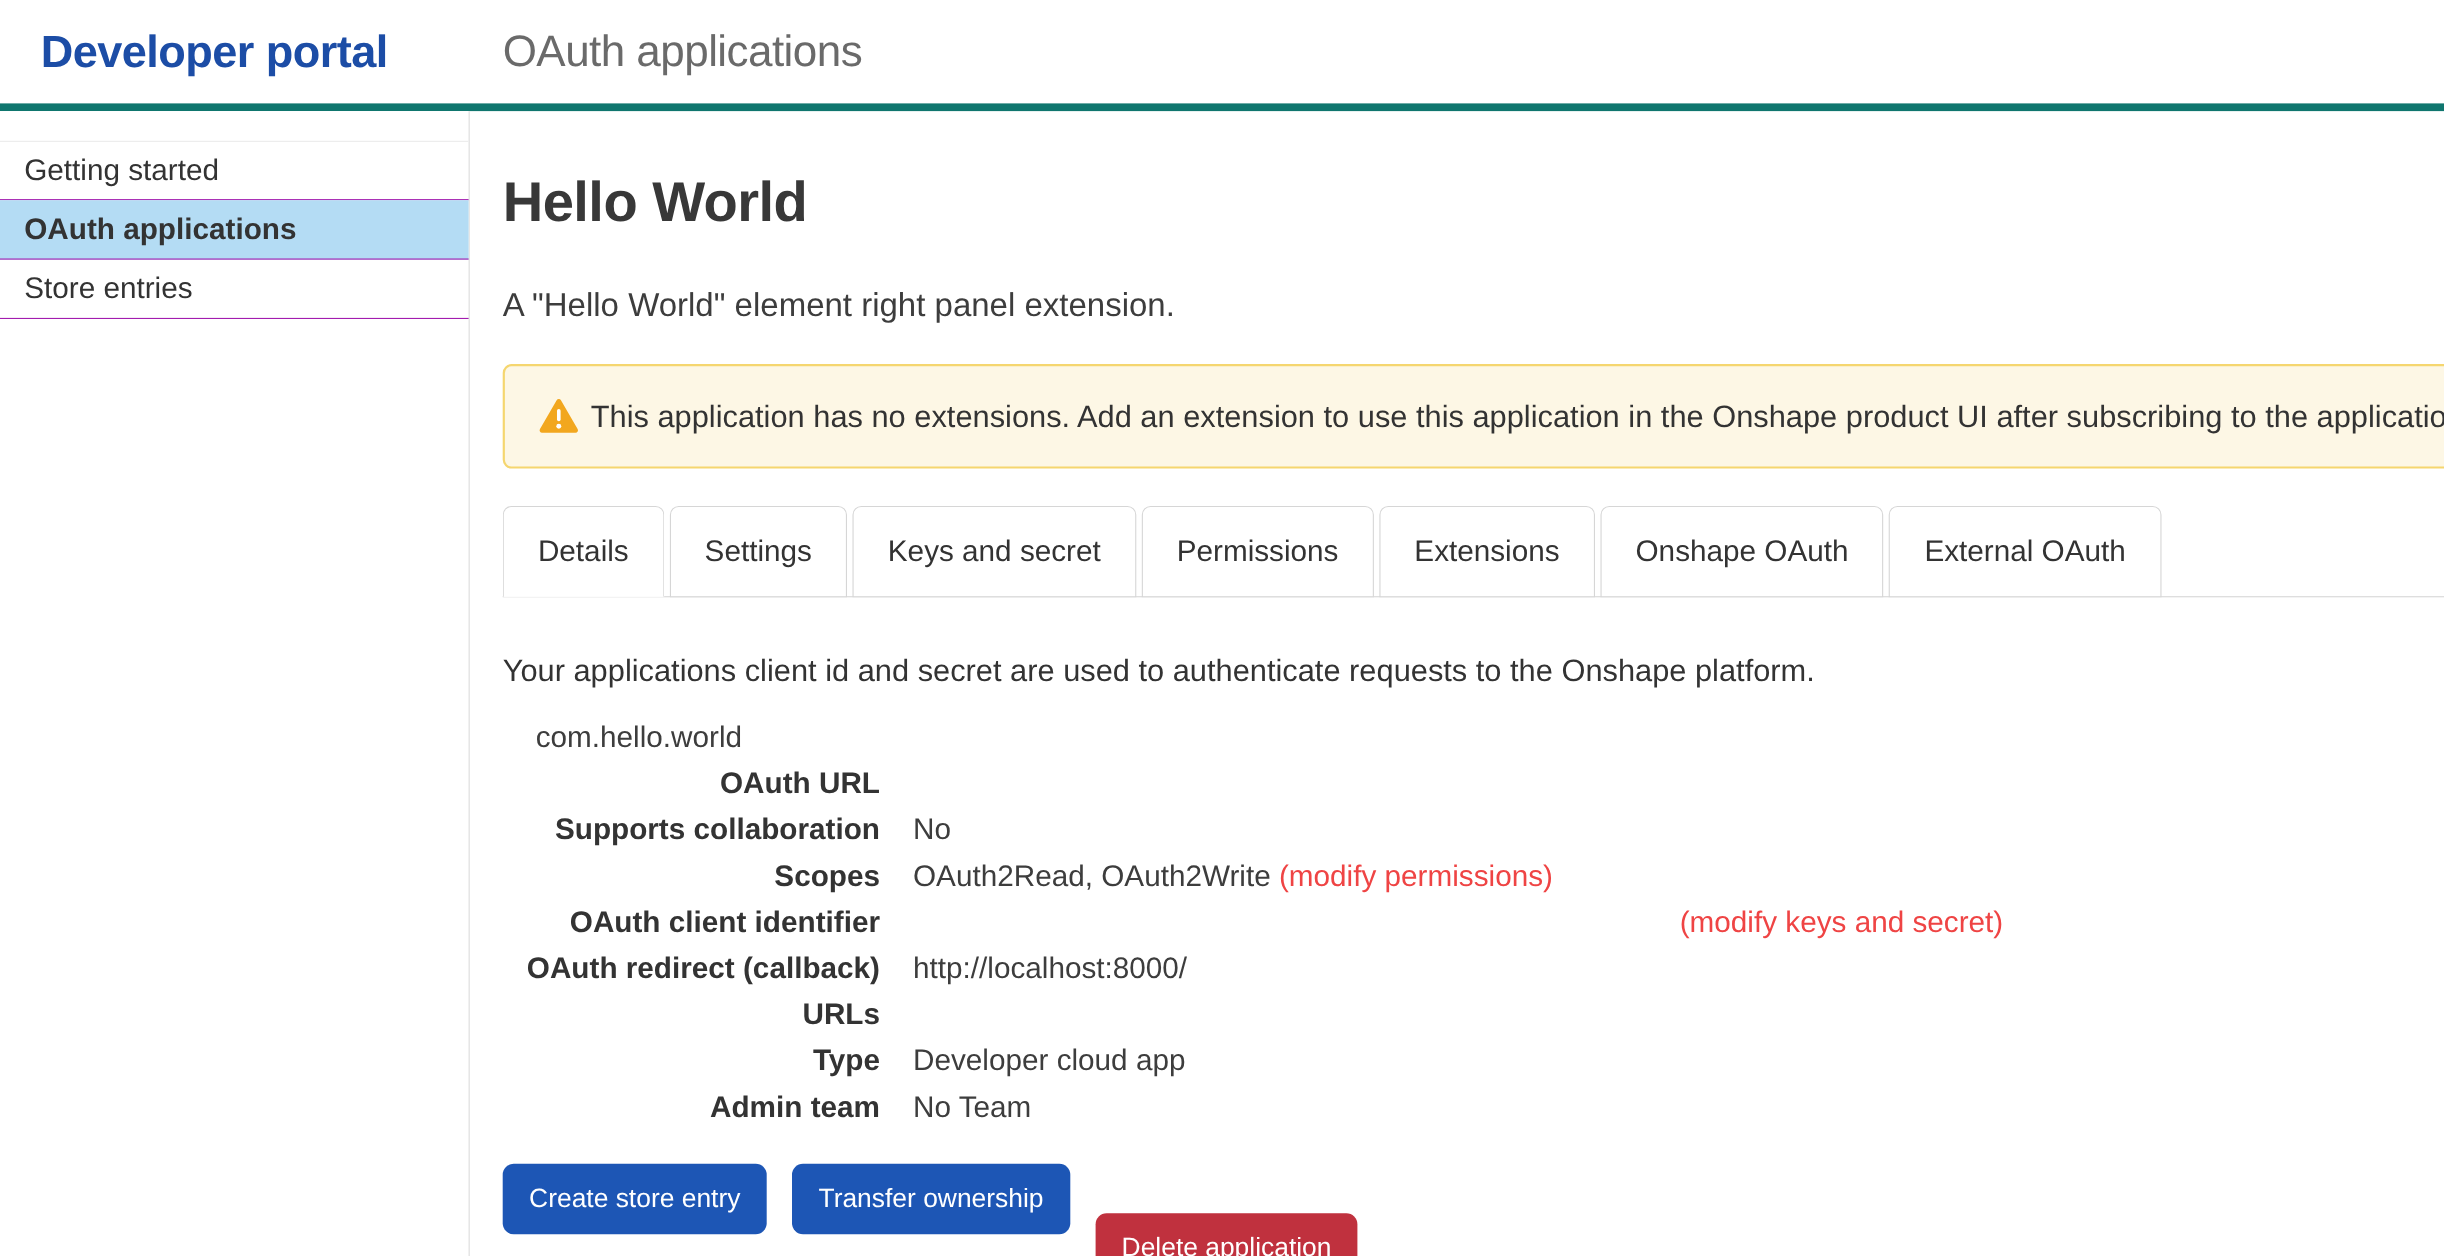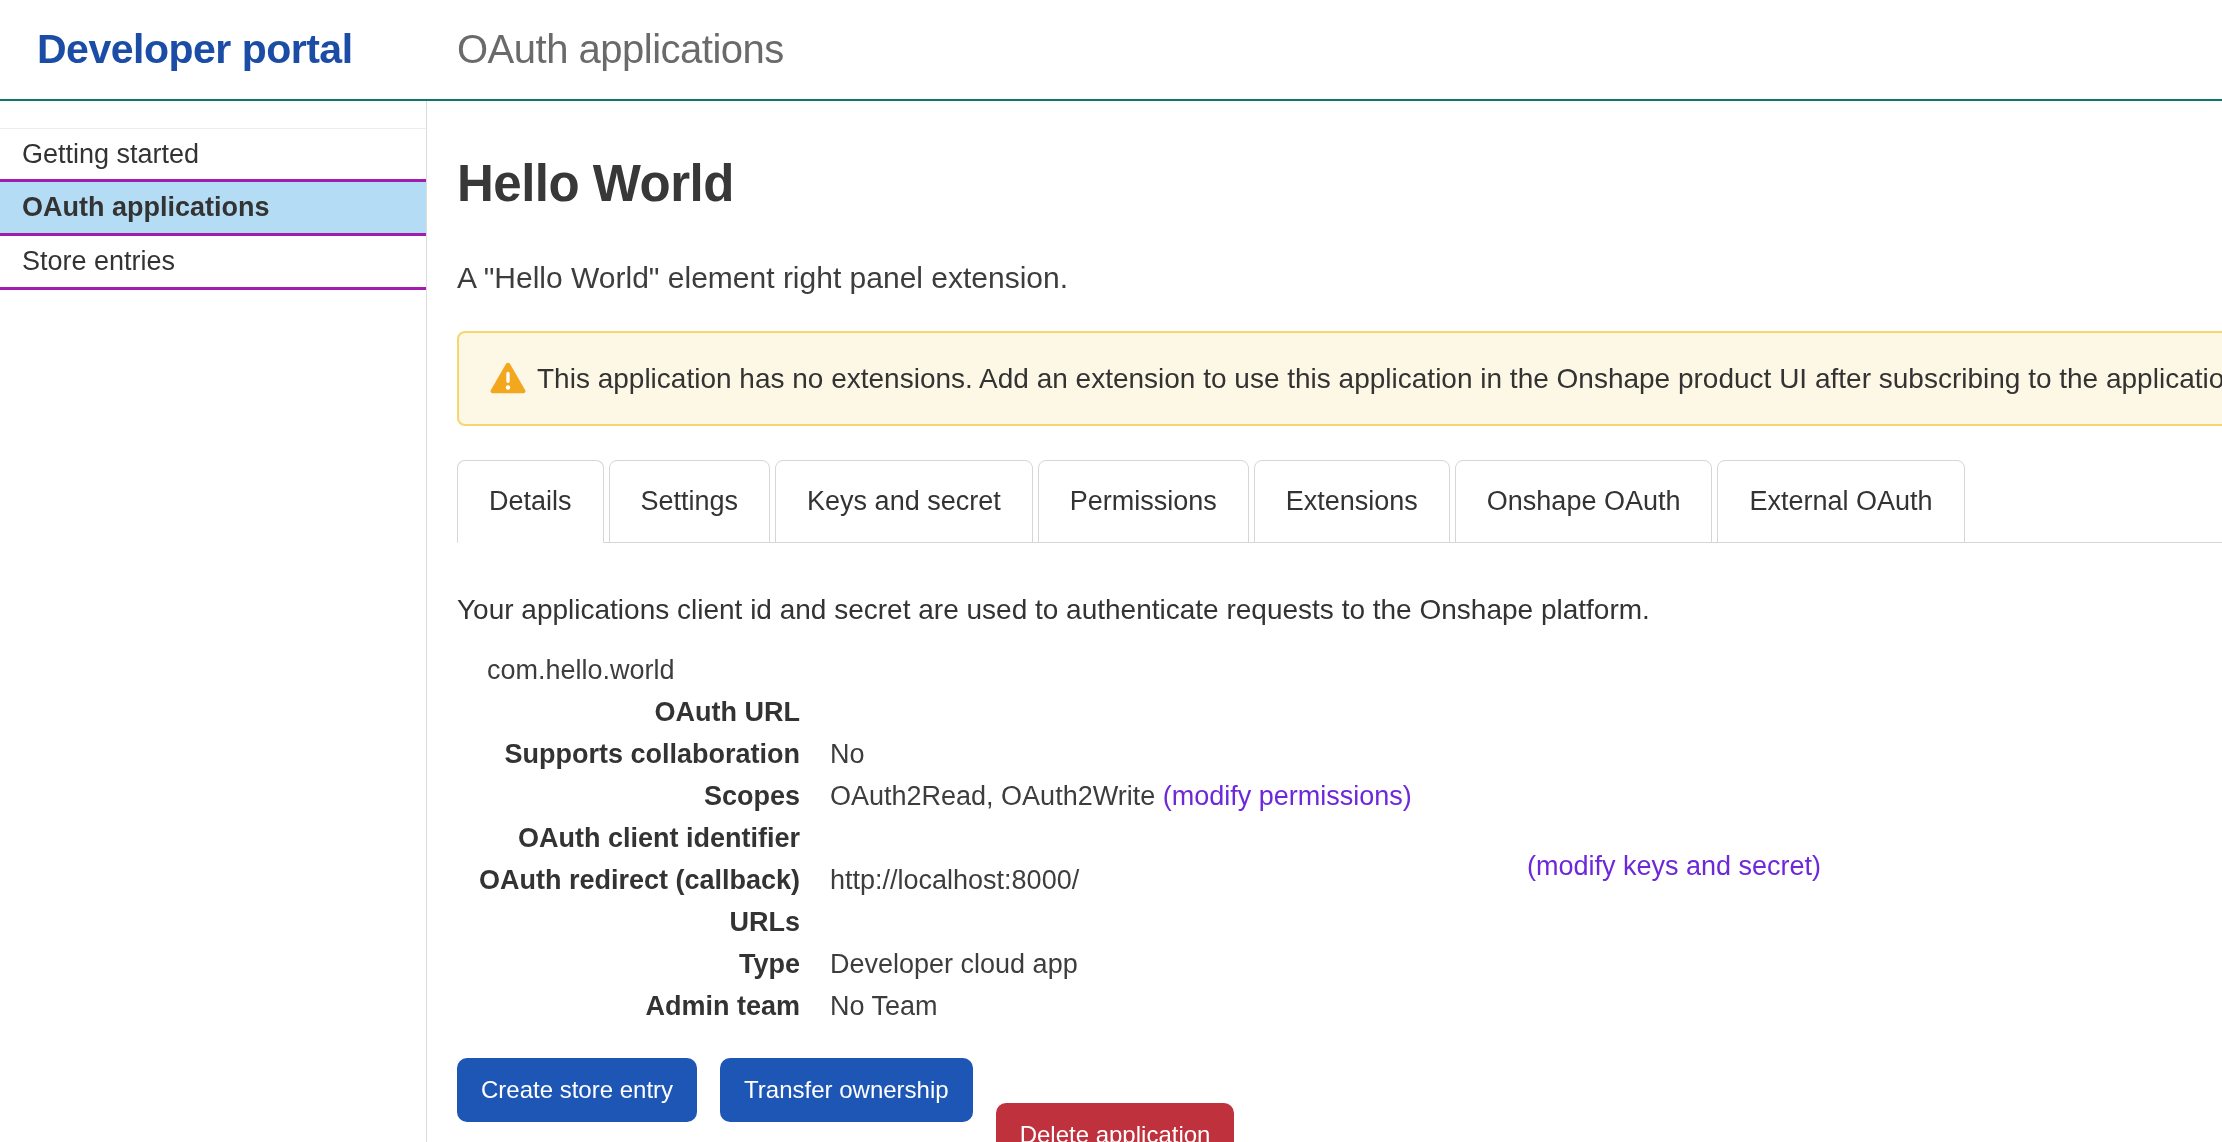--- a/index.html
+++ b/index.html
@@ -2,29 +2,29 @@
 <html><head>
 <meta charset="utf-8">
 <style>
   * { margin:0; padding:0; box-sizing:border-box; }
   html,body { background:#fff; }
   body { font-family:"Liberation Sans", sans-serif; color:#3d3d3d; }
   #page { position:relative; width:2222px; height:1142px; background:#fff; overflow:hidden; }
 
   
   .header { position:absolute; top:0; left:0; width:2222px; height:101px;
-            border-bottom:2px solid #0f766e; background:#fff; display:flex; align-items:center; }
+            border-bottom:7px solid #0f766e; background:#fff; display:flex; align-items:center; }
   .brand { position:absolute; left:37px; font-size:41px; font-weight:bold; color:#1c4da6; letter-spacing:-0.5px; cursor:pointer; }
   .page-title { position:absolute; left:457px; font-size:40px; font-weight:400; color:#6a6a6a; letter-spacing:-0.5px; }
 
   
   .sidebar { position:absolute; top:101px; left:0; width:427px; height:1041px;
              border-right:1px solid #dcdcdc; background:#fff; padding-top:27px; }
   .nav-item { height:54px; display:flex; align-items:center; padding-left:22px;
-              font-size:27px; color:#333; cursor:pointer; border-bottom:3px solid #a21caf; }
+              font-size:27px; color:#333; cursor:pointer; border-bottom:1px solid #a21caf; }
   .nav-item:first-child { border-top:1px solid #ececec; }
   .nav-item.active { background:#b4dcf4; font-weight:bold; }
 
   
   .main { position:absolute; top:101px; left:457px; width:1765px; height:1041px; }
   .app-name { margin-top:53px; font-size:51px; line-height:60px; font-weight:bold; color:#383838; letter-spacing:-0.5px; }
   .app-desc { margin-top:45px; font-size:30px; line-height:38px; color:#3d3d3d; }
 
   .warning { margin-top:34px; width:1815px; height:95px; background:#fdf7e5;
              border:2px solid #f5d66f; border-radius:8px; display:flex; align-items:center;
@@ -39,21 +39,21 @@
          border:1px solid #d6d6d6; border-radius:8px 8px 0 0; background:#fff;
          display:flex; align-items:center; font-size:27px; color:#333; cursor:pointer; }
   .tab.active { border-bottom-color:#fff; }
 
   
   .intro { margin-top:50px; font-size:28px; line-height:34px; color:#333; }
   .dl { margin-top:28px; }
   .dl-row { position:relative; display:flex; min-height:42px; align-items:baseline; }
   .dl-label { width:343px; text-align:right; font-weight:bold; color:#333; font-size:27px; flex:0 0 auto; }
   .dl-value { margin-left:30px; font-size:27px; color:#3d3d3d; }
-  a.link { color:#6d28d9; text-decoration:none; cursor:pointer;margin-top:28px; }
+  a.link { color:#ef4444; text-decoration:none; cursor:pointer; }
   .side-link { position:absolute; left:1070px; top:0; font-size:27px; }
 
   
   .btn-row { margin-top:25px; display:flex; gap:23px; }
   .btn { height:64px; padding:0 24px; border:none; border-radius:10px; color:#fff;
          font-size:24px; font-family:"Liberation Sans", sans-serif; display:flex;
          align-items:center; cursor:pointer; }
   .btn.primary { background:#1d56b5; }
   .btn.danger  { background:#c0313e;margin-top:45px; }
 </style>

